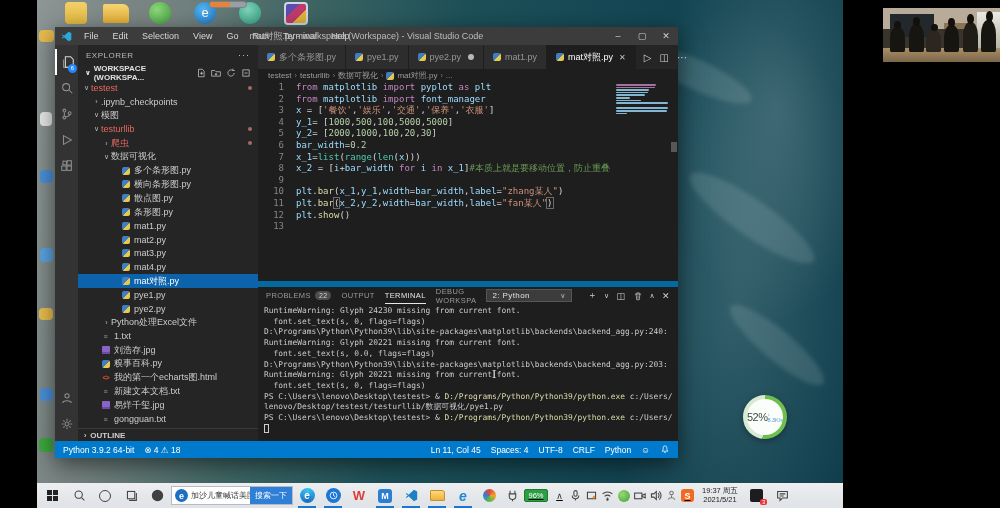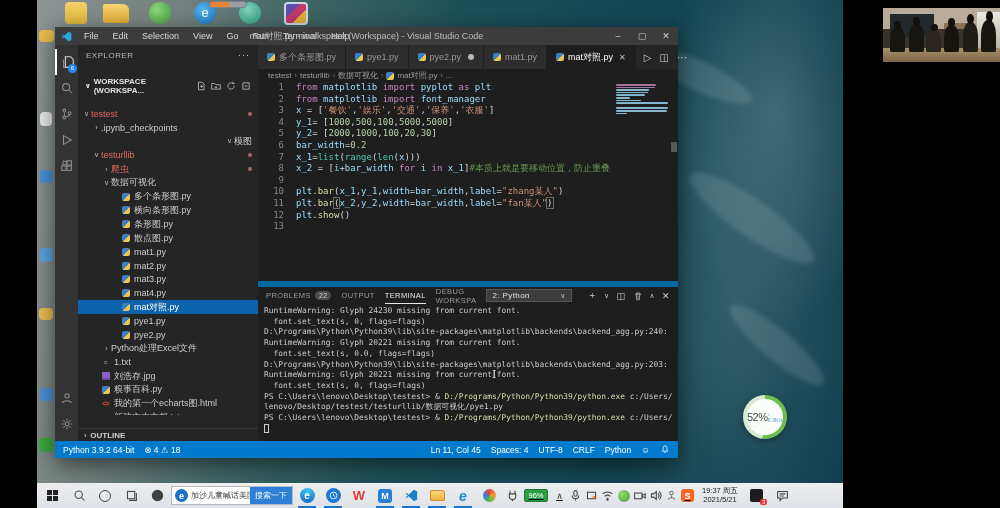--- a/index.html
+++ b/index.html
@@ -44,21 +44,21 @@
   .act { width:23px; height:26px; display:flex; align-items:center; justify-content:center;
     position:relative; opacity:.55; }
   .act.active { opacity:1; border-left:2px solid #fff; }
   .act svg { width:14px; height:14px; stroke:#d7d7d7; fill:none; stroke-width:1.2; }
   .act .badge { position:absolute; right:1px; bottom:2px; background:#2188ff; color:#fff;
     border-radius:50%; font-size:6px; width:9px; height:9px; line-height:9px; text-align:center; }
   .act-bottom { margin-top:auto; margin-bottom:4px; display:flex; flex-direction:column; }
 
   
   #sidebar { width:180px; background:#252526; display:flex; flex-direction:column; flex:0 0 180px;
-    min-height:0;gap:13px; }
+    min-height:0; }
   #sb-header { height:20px; display:flex; align-items:center; padding:0 8px; color:#b8b8b8;
     font-size:8px; letter-spacing:.5px; }
   #sb-header .more { margin-left:auto; color:#cfcfcf; font-size:9px; letter-spacing:1px;}
   #sb-section { height:16px; display:flex; align-items:center; padding:0 4px; color:#e0e0e0;
     font-weight:bold; font-size:8px; }
   #sb-section .acts { margin-left:auto; display:flex; gap:5px; padding-right:3px;}
   #sb-section .acts svg { width:10px; height:10px; stroke:#c9c9c9; fill:none; stroke-width:1.2;}
   #tree { flex:1; overflow:hidden; }
   .trow { height:13.8px; display:flex; align-items:center; padding-right:6px; position:relative;
     color:#cccccc; white-space:nowrap; }
@@ -327,21 +327,21 @@
           <div id="tree">
               <div class="trow" style="padding-left: 4px;">
                 <span class="chev">∨</span>
                 <span class="lbl red">testest</span>
                 <span class="dot"></span>
               </div>
               <div class="trow" style="padding-left: 14px;">
                 <span class="chev">›</span>
                 <span class="lbl">.ipynb_checkpoints</span>
               </div>
-              <div class="trow" style="padding-left: 14px; justify-content: flex-end;">
+              <div class="trow" style="padding-left: 14px;">
                 <span class="chev">∨</span>
                 <span class="lbl">模图</span>
               </div>
               <div class="trow" style="padding-left: 14px;">
                 <span class="chev">∨</span>
                 <span class="lbl red">testurllib</span>
                 <span class="dot"></span>
               </div>
               <div class="trow" style="padding-left: 24px;">
                 <span class="chev">›</span>
@@ -364,28 +364,28 @@
                 <span class="ficon">
                   <span class="pyico"></span>
                 </span>
                 <span class="lbl">横向条形图.py</span>
               </div>
               <div class="trow" style="padding-left: 34px;">
                 <span class="chev"></span>
                 <span class="ficon">
                   <span class="pyico"></span>
                 </span>
+                <span class="lbl">散点图.py</span>
+              </div>
+              <div class="trow" style="padding-left: 34px;">
+                <span class="chev"></span>
+                <span class="ficon">
+                  <span class="pyico"></span>
+                </span>
                 <span class="lbl">条形图.py</span>
-              </div>
-              <div class="trow" style="padding-left: 34px;">
-                <span class="chev"></span>
-                <span class="ficon">
-                  <span class="pyico"></span>
-                </span>
-                <span class="lbl">散点图.py</span>
               </div>
               <div class="trow" style="padding-left: 34px;">
                 <span class="chev"></span>
                 <span class="ficon">
                   <span class="pyico"></span>
                 </span>
                 <span class="lbl">mat1.py</span>
               </div>
               <div class="trow" style="padding-left: 34px;">
                 <span class="chev"></span>

